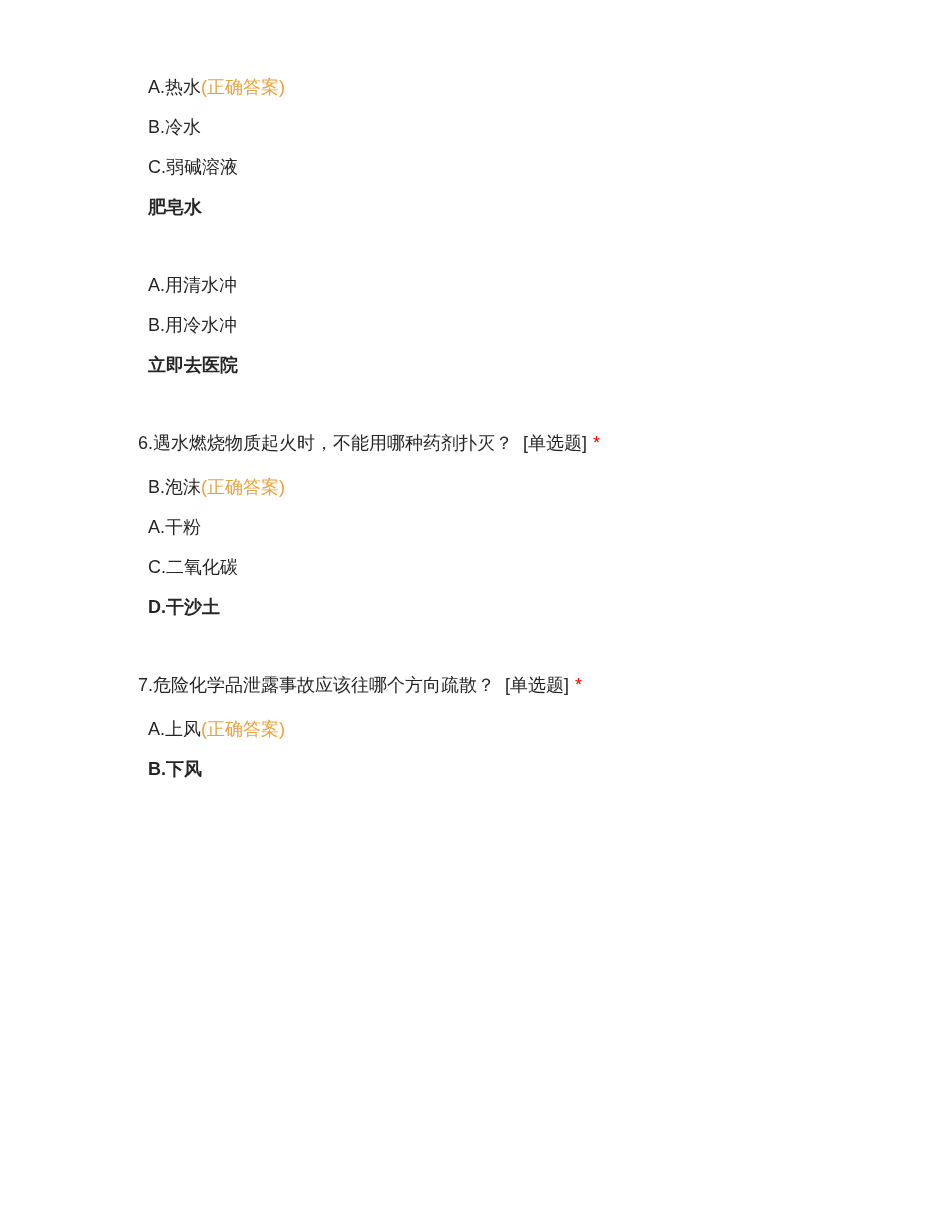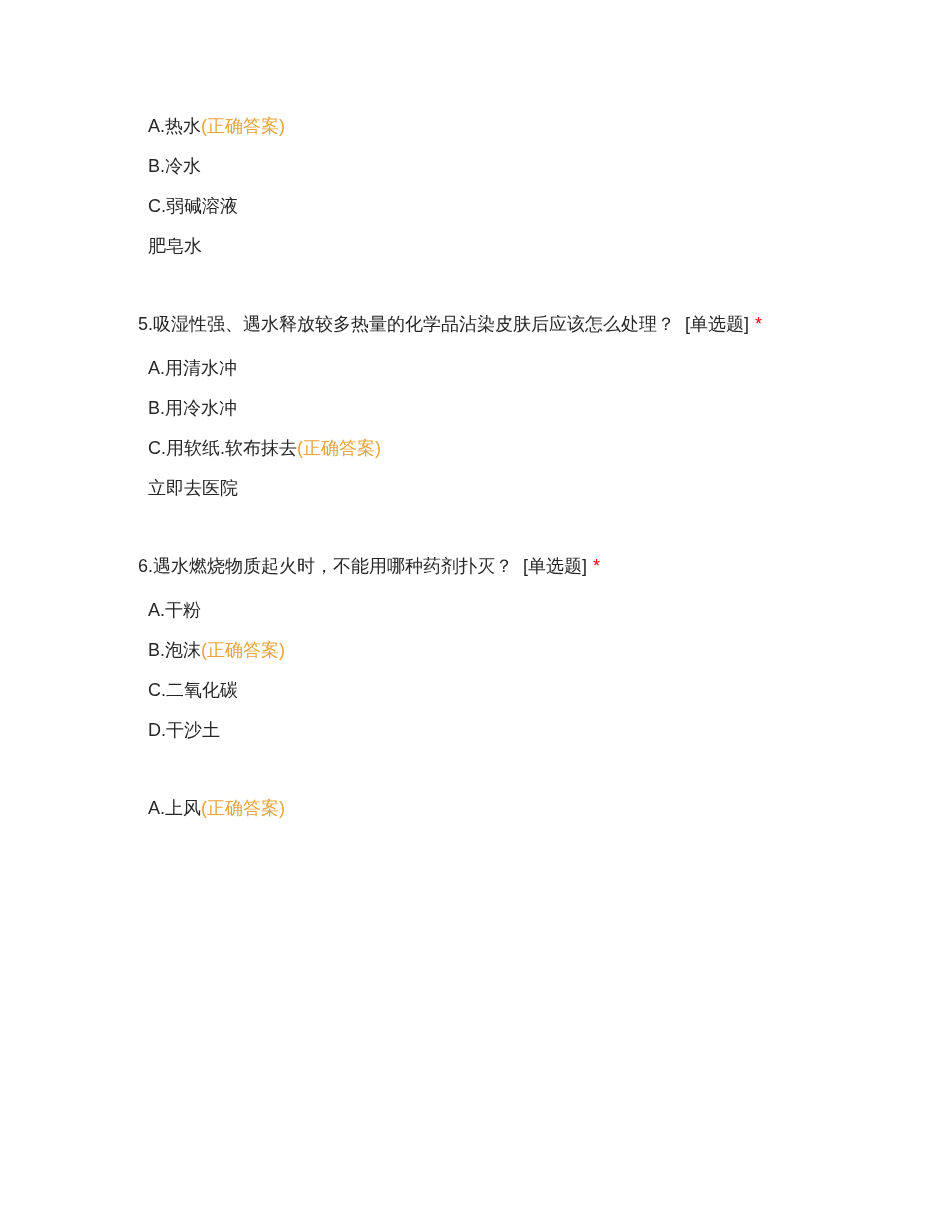--- a/index.html
+++ b/index.html
@@ -5,21 +5,21 @@
   html, body {
     margin: 0;
     padding: 0;
     background: #ffffff;
   }
   .page {
     position: relative;
     width: 950px;
     height: 1094px;
     box-sizing: border-box;
-    padding: 114px 40px 0 138px;
+    padding: 75px 40px 0 138px;
     overflow: hidden;
     background: #ffffff;
     font-family: "Liberation Sans", sans-serif;
     font-size: 18px;
     color: #262626;
     border-radius: 15px;
   }
   .q-block {
     margin: 0 0 54px 0;
   }
@@ -36,47 +36,48 @@
     margin-left: 6px;
   }
   .q-option {
     line-height: 24px;
     margin: 0 0 16px 0;
     padding-left: 10px;
     white-space: nowrap;
   }
   .q-option:last-child {
     margin-bottom: 0;
+    font-weight: bold;
   }
   .correct-tag {
     color: #e8a33d;
   }
 </style>
 </head>
 <body>
 
 <div class="page">
   <div id="question-list">
       <div class="q-block">
         <div class="q-option"><span>A.热水</span><span class="correct-tag">(正确答案)</span></div>
         <div class="q-option"><span>B.冷水</span></div>
         <div class="q-option"><span>C.弱碱溶液</span></div>
         <div class="q-option"><span>肥皂水</span></div>
       </div>
       <div class="q-block">
-        <div class="q-title"><span>5.吸湿性强、遇水释放较多热量的化学品沾染皮肤后应该怎么处理？</span><span class="q-type">[单选题]</span><span class="q-required">*</span></div>
         <div class="q-option"><span>A.用清水冲</span></div>
         <div class="q-option"><span>B.用冷水冲</span></div>
-        <div class="q-option"><span>C.用软纸.软布抹去</span><span class="correct-tag">(正确答案)</span></div>
         <div class="q-option"><span>立即去医院</span></div>
       </div>
       <div class="q-block">
         <div class="q-title"><span>6.遇水燃烧物质起火时，不能用哪种药剂扑灭？</span><span class="q-type">[单选题]</span><span class="q-required">*</span></div>
+        <div class="q-option"><span>B.泡沫</span><span class="correct-tag">(正确答案)</span></div>
         <div class="q-option"><span>A.干粉</span></div>
-        <div class="q-option"><span>B.泡沫</span><span class="correct-tag">(正确答案)</span></div>
         <div class="q-option"><span>C.二氧化碳</span></div>
         <div class="q-option"><span>D.干沙土</span></div>
       </div>
       <div class="q-block">
+        <div class="q-title"><span>7.危险化学品泄露事故应该往哪个方向疏散？</span><span class="q-type">[单选题]</span><span class="q-required">*</span></div>
         <div class="q-option"><span>A.上风</span><span class="correct-tag">(正确答案)</span></div>
+        <div class="q-option"><span>B.下风</span></div>
       </div>
     </div>
 </div>
 
 </body></html>

